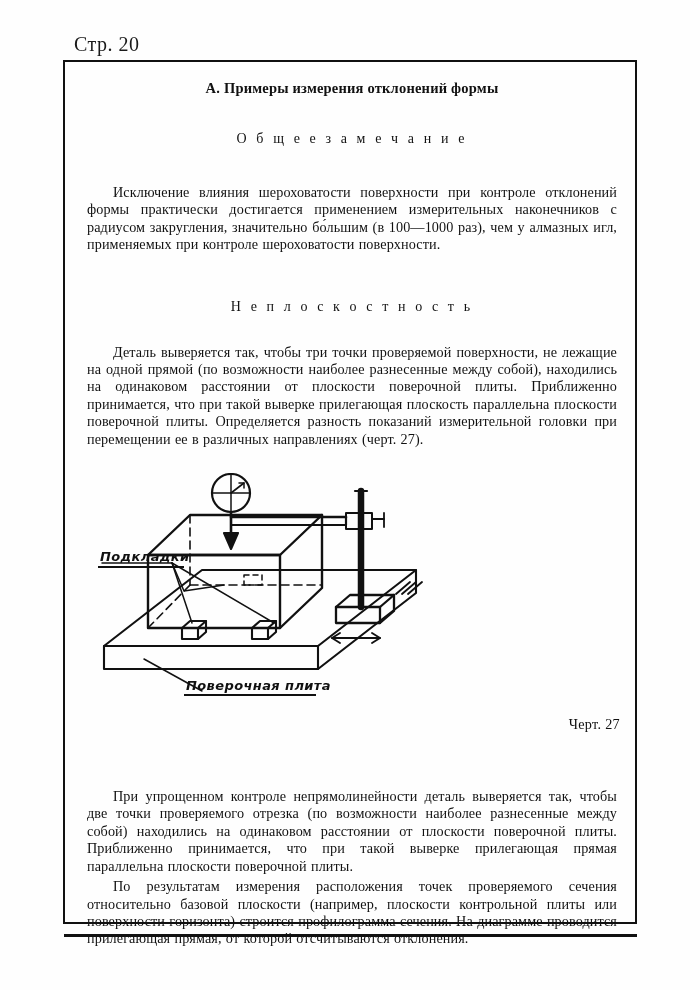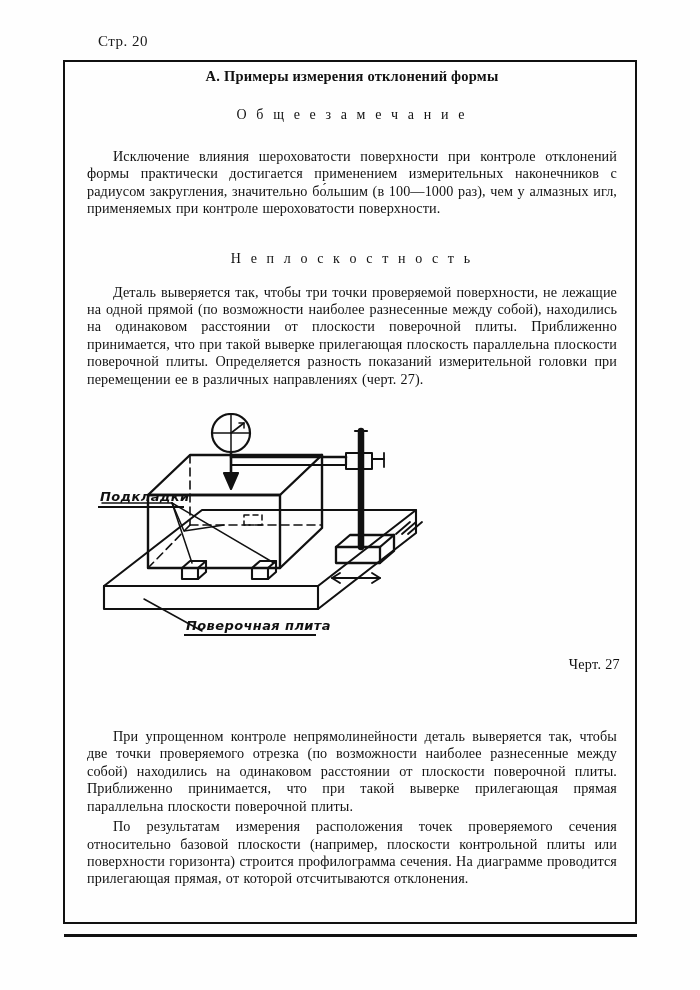--- a/index.html
+++ b/index.html
@@ -21,25 +21,24 @@
     position: absolute;
     inset: 0;
     background: #fefefe;
   }
 
   
   .page-marker {
     position: absolute;
     left: 74px;
     top: 33px;
-    font-size: 15px;
+    font-size: 20px;
     letter-spacing: 0.5px;
     color: #1a1a1a;
     white-space: nowrap;
-    margin-left: 24px;
   }
 
   
   .frame {
     position: absolute;
     left: 63px;
     top: 60px;
     width: 574px;
     height: 864px;
     border: 2.5px solid #111;
@@ -63,37 +62,37 @@
     top: 934px;
     width: 573px;
     height: 3px;
     background: #111;
   }
 
   
   .content {
     position: absolute;
     left: 84px;
-    top: 56px;
+    top: 68px;
     width: 536px;
   }
 
   h1.section-title {
     font-size: 14.5px;
     font-weight: bold;
     text-align: center;
     margin: 12px 0 0 0;
     letter-spacing: .2px;
   }
 
   h2.sub-title {
     font-size: 14px;
     font-weight: normal;
     text-align: center;
-    margin: 0;
+    margin: 12px;
     letter-spacing: 3.1px;
   }
 
   p.body {
     font-size: 14.2px;
     line-height: 17.4px;
     text-align: justify;
     text-indent: 26px;
     margin: 3px;
     letter-spacing: .1px;

